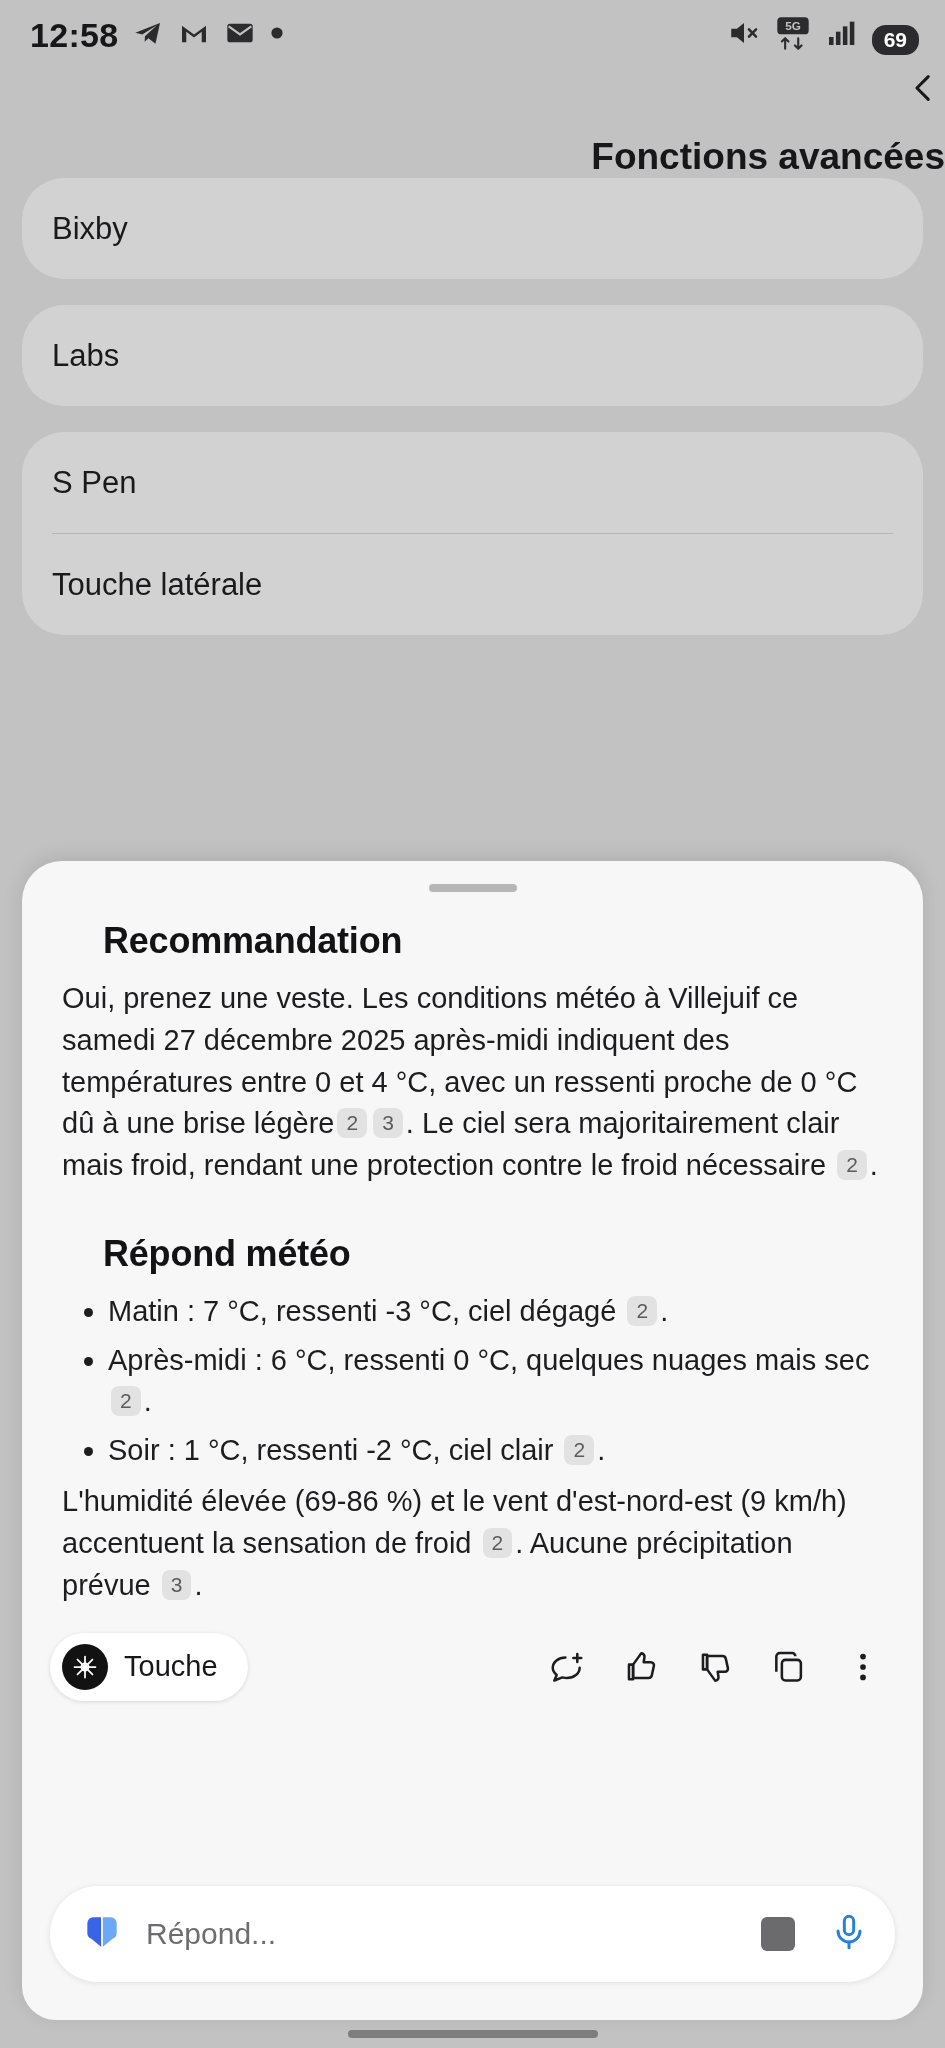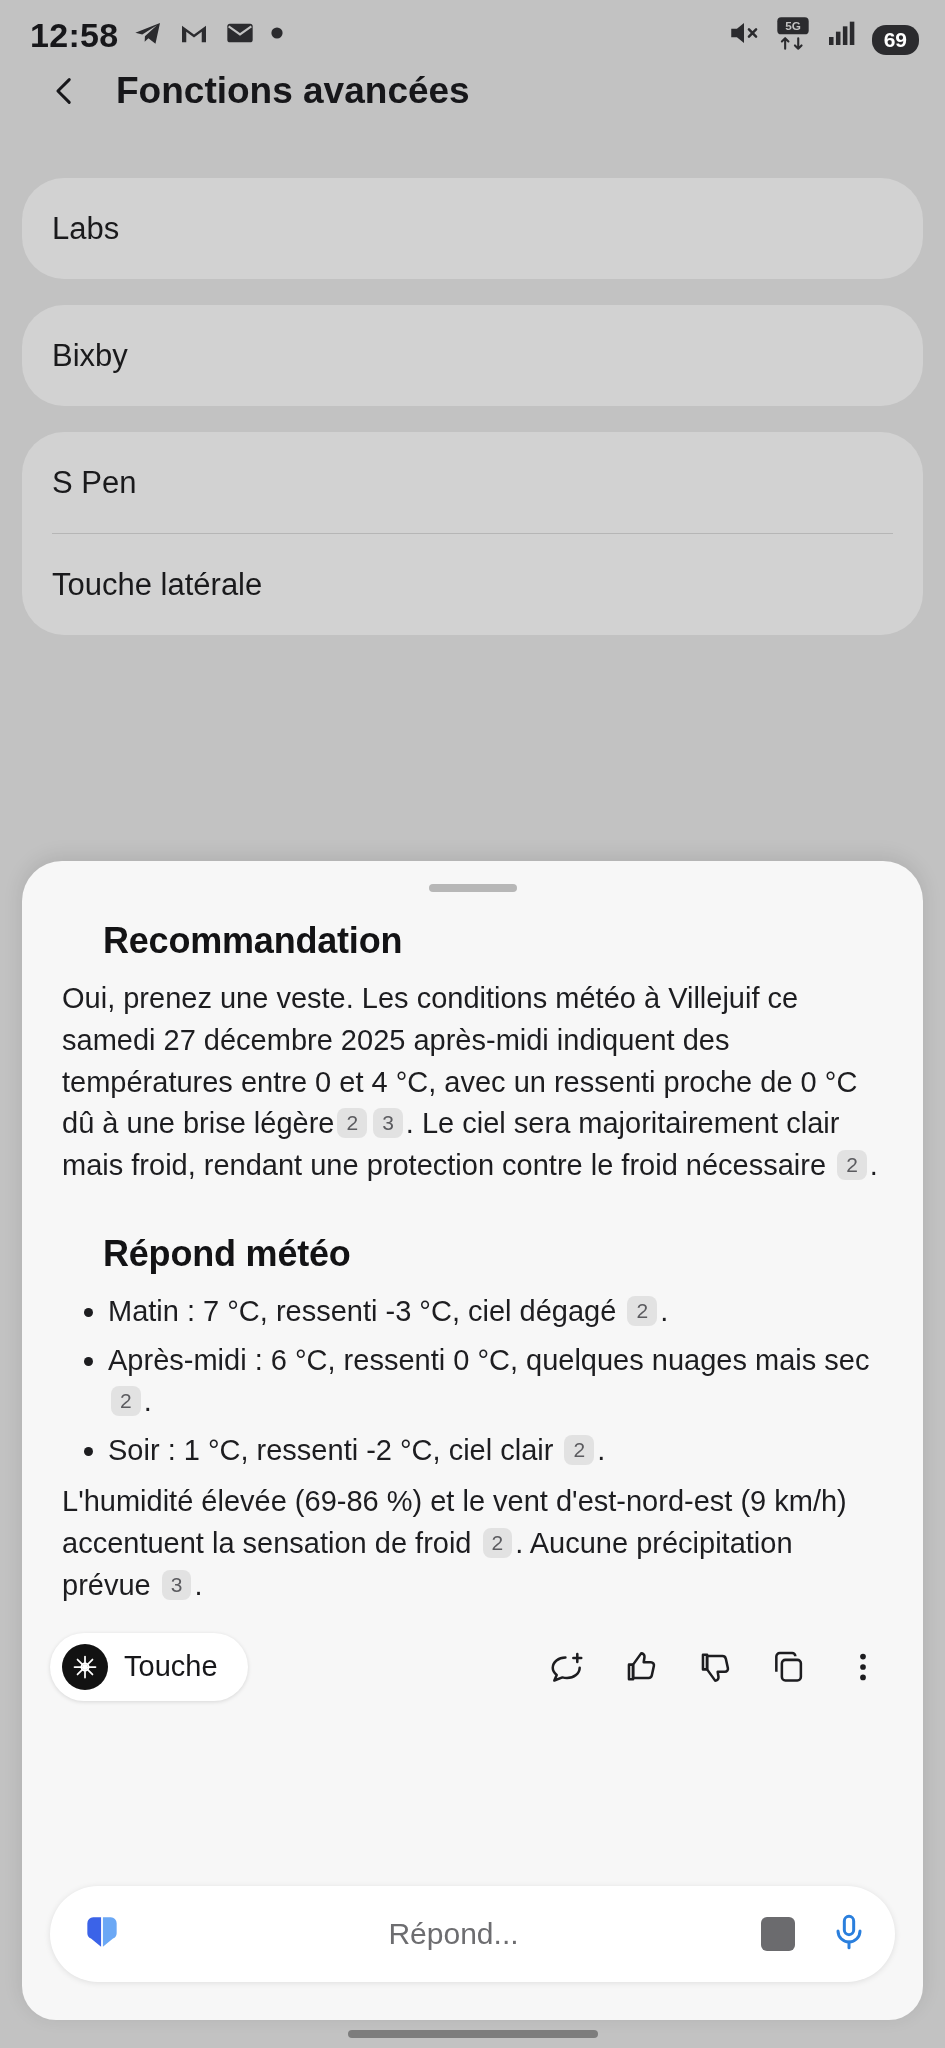--- a/index.html
+++ b/index.html
@@ -50,23 +50,24 @@
     padding: 4px 12px 5px;
     line-height: 1;
     margin-top: 10px;
   }
   .ic { display: block; }
 
   
   .page-header {
     height: 108px;
     display: flex;
-    align-items: flex-start;
+    align-items: flex-end;
     padding-left: 44px;
     gap: 30px;
+    flex-direction: column;
   }
   .back-btn {
     width: 42px;
     height: 42px;
     display: flex;
     align-items: center;
     justify-content: center;
   }
   .page-title {
     font-size: 37px;
@@ -214,21 +215,20 @@
     left: 28px;
     right: 28px;
     bottom: 38px;
     height: 96px;
     background: #ffffff;
     border-radius: 48px;
     display: flex;
     align-items: center;
     padding: 0 26px 0 30px;
     box-shadow: 0 1px 6px rgba(0,0,0,0.10);
-    text-align: center;
   }
   .composer-placeholder {
     flex: 1;
     font-size: 30px;
     color: #6d6d70;
     margin-left: 22px;
   }
   .stop-btn {
     width: 34px;
     height: 34px;
@@ -314,24 +314,24 @@
     <div class="back-btn">
       <svg width="34" height="34" viewBox="0 0 24 24">
           <path d="M15 4 7 12l8 8" stroke="#17171a" stroke-width="2.1" fill="none" stroke-linecap="round" stroke-linejoin="round"></path>
         </svg>
     </div>
     <div class="page-title">Fonctions avancées</div>
   </div>
 
   <div class="settings-area">
     <div class="card">
+      <div class="row">Bixby</div>
+    </div>
+    <div class="card">
       <div class="row">Labs</div>
-    </div>
-    <div class="card">
-      <div class="row">Bixby</div>
     </div>
     <div class="card">
       <div class="row">S Pen</div>
       <div class="divider"></div>
       <div class="row">Touche latérale</div>
     </div>
   </div>
 
   <div class="sheet">
     <div class="grabber"></div>

